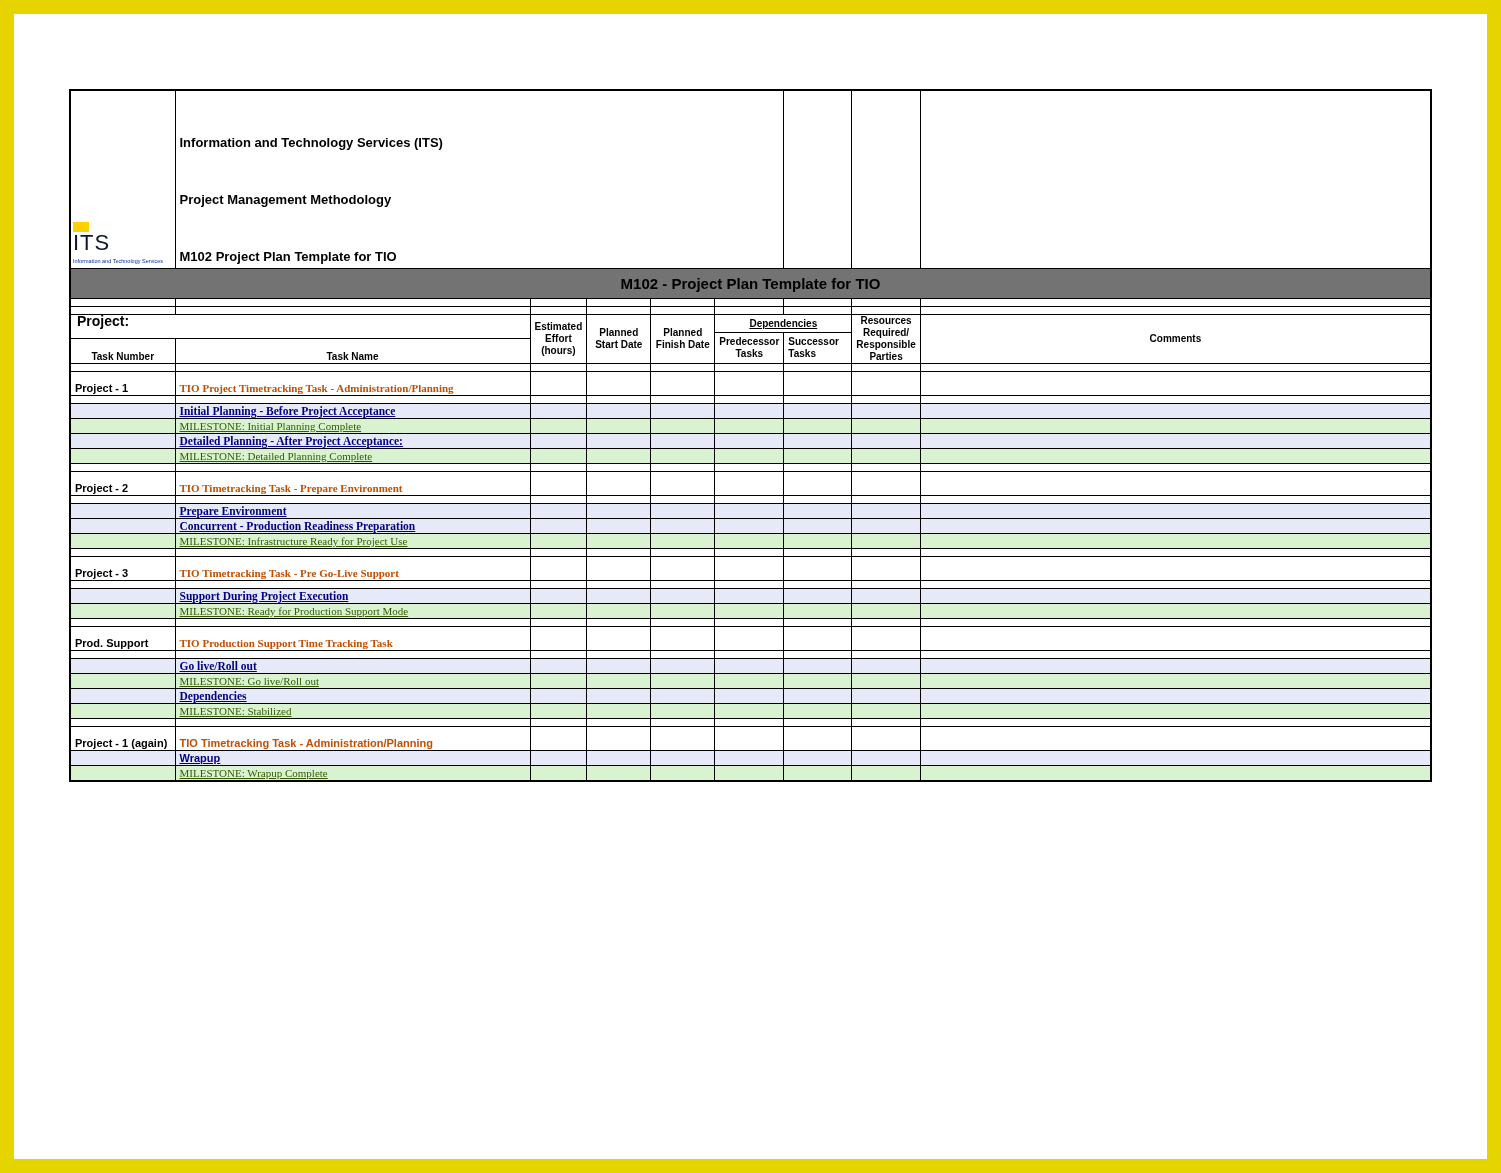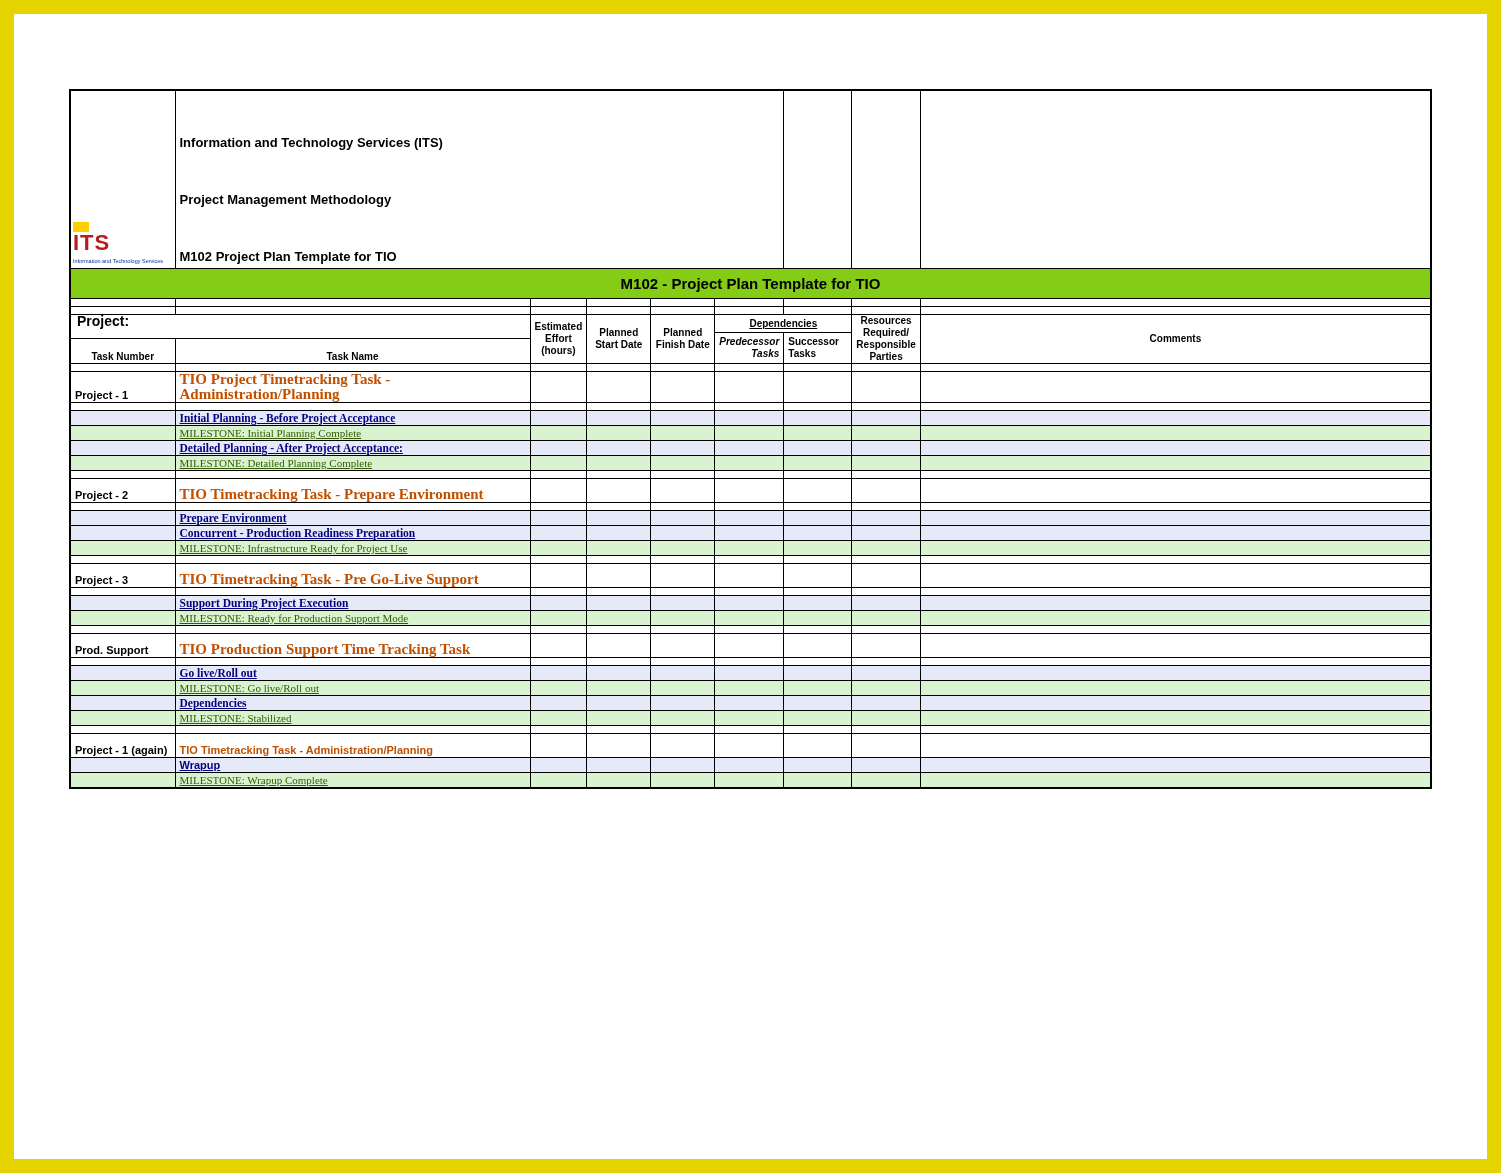--- a/index.html
+++ b/index.html
@@ -32,31 +32,31 @@
   td.logo {
     width: 105px;
     vertical-align: bottom !important;
     padding: 0 !important;
   }
   .logo-box {
     display: flex; flex-direction: column; align-items: flex-start;
     padding: 2px 2px 0 2px;
   }
   .logo-yellow { width:16px; height:10px; background:#ffd000; }
-  .logo-text { font-weight: 700; color:#b91c1c; font-size:22px; letter-spacing:1px; line-height:22px; }
+  .logo-text { font-weight: 400; color:#0f172a; font-size:22px; letter-spacing:1px; line-height:22px; }
   .logo-sub { font-size:5.5px; color:#0033a0; white-space:nowrap; }
   td.headerblock {
     height: 48px;
     vertical-align: top !important;
     padding: 3px 4px !important;
   }
   .hdr-line { font-weight: bold; font-size:13px; line-height:17px; display:block;margin-top:40px; }
   
   tr.titlerow td {
-    background: #84cc16;
+    background: #737373;
     height: 30px;
     font-size: 15px;
     font-weight: bold;
     text-align: center;
   }
   
   tr.hdr td, tr.hdr th {
     font-weight: bold;
     font-size: 10px;
     text-align: center;
@@ -74,21 +74,21 @@
   
   td.col-tasknum { width: 105px; font-weight: bold; font-size:11px; }
   td.col-taskname { width: 355px; font-size:11px; }
   td.col-effort   { width: 56px; }
   td.col-start    { width: 64px; }
   td.col-finish   { width: 64px; }
   td.col-pred     { width: 68px; }
   td.col-succ     { width: 68px; }
   td.col-resp     { width: 68px; }
   td.col-comments { }
-  .section { color:#c05000; font-weight:bold; font-family: Georgia, 'Times New Roman', serif; font-size:15px; }
+  .section { color:#c05000; font-weight:bold; font-family: Georgia, 'Times New Roman', serif; font-size:11px; }
   .section-sans { color:#c05000; font-weight:bold; font-size:11px; }
   .subtask { color:#000080; font-weight:bold; font-family: Georgia, 'Times New Roman', serif; font-size:11.5px; text-decoration: underline; }
   .subtask-sans { color:#000080; font-weight:bold; font-size:11px; text-decoration:underline; }
   .milestone { color:#335c00; font-weight:normal; font-family: Georgia, 'Times New Roman', serif; font-size:11px; text-decoration: underline; }
   tr.milestone-row td { background:#d9f2d0; }
   tr.subtask-row td { background:#e6e9f8; }
   tr.spacer td { height: 8px; }
   tr.tall td { height: 24px; vertical-align: bottom; }
 </style>
 </head>
@@ -147,21 +147,21 @@
       <th rowspan="2" colspan="2" class="projectlabel">Project:</th>
       <td rowspan="3" class="col-effort">Estimated Effort (hours)</td>
       <td rowspan="3" class="col-start">Planned Start Date</td>
       <td rowspan="3" class="col-finish">Planned Finish Date</td>
       <td colspan="2" class="dep-hdr">Dependencies</td>
       <td rowspan="3" class="col-resp">Resources Required/ Responsible Parties</td>
       <td rowspan="3" class="col-comments">Comments</td>
     </tr>
 
     <tr class="hdr">
-      <td rowspan="2" class="col-pred" style="text-align:right;font-style:italic;">Predecessor Tasks</td>
+      <td rowspan="2" class="col-pred" style="text-align:center;">Predecessor Tasks</td>
       <td rowspan="2" class="col-succ" style="text-align:left;">Successor Tasks</td>
     </tr>
 
     <tr class="hdr">
       <td class="tasknum-hdr col-tasknum">Task Number</td>
       <td class="taskname-hdr col-taskname">Task Name</td>
     </tr>
 
     </tbody>
       <tbody id="body-rows">

